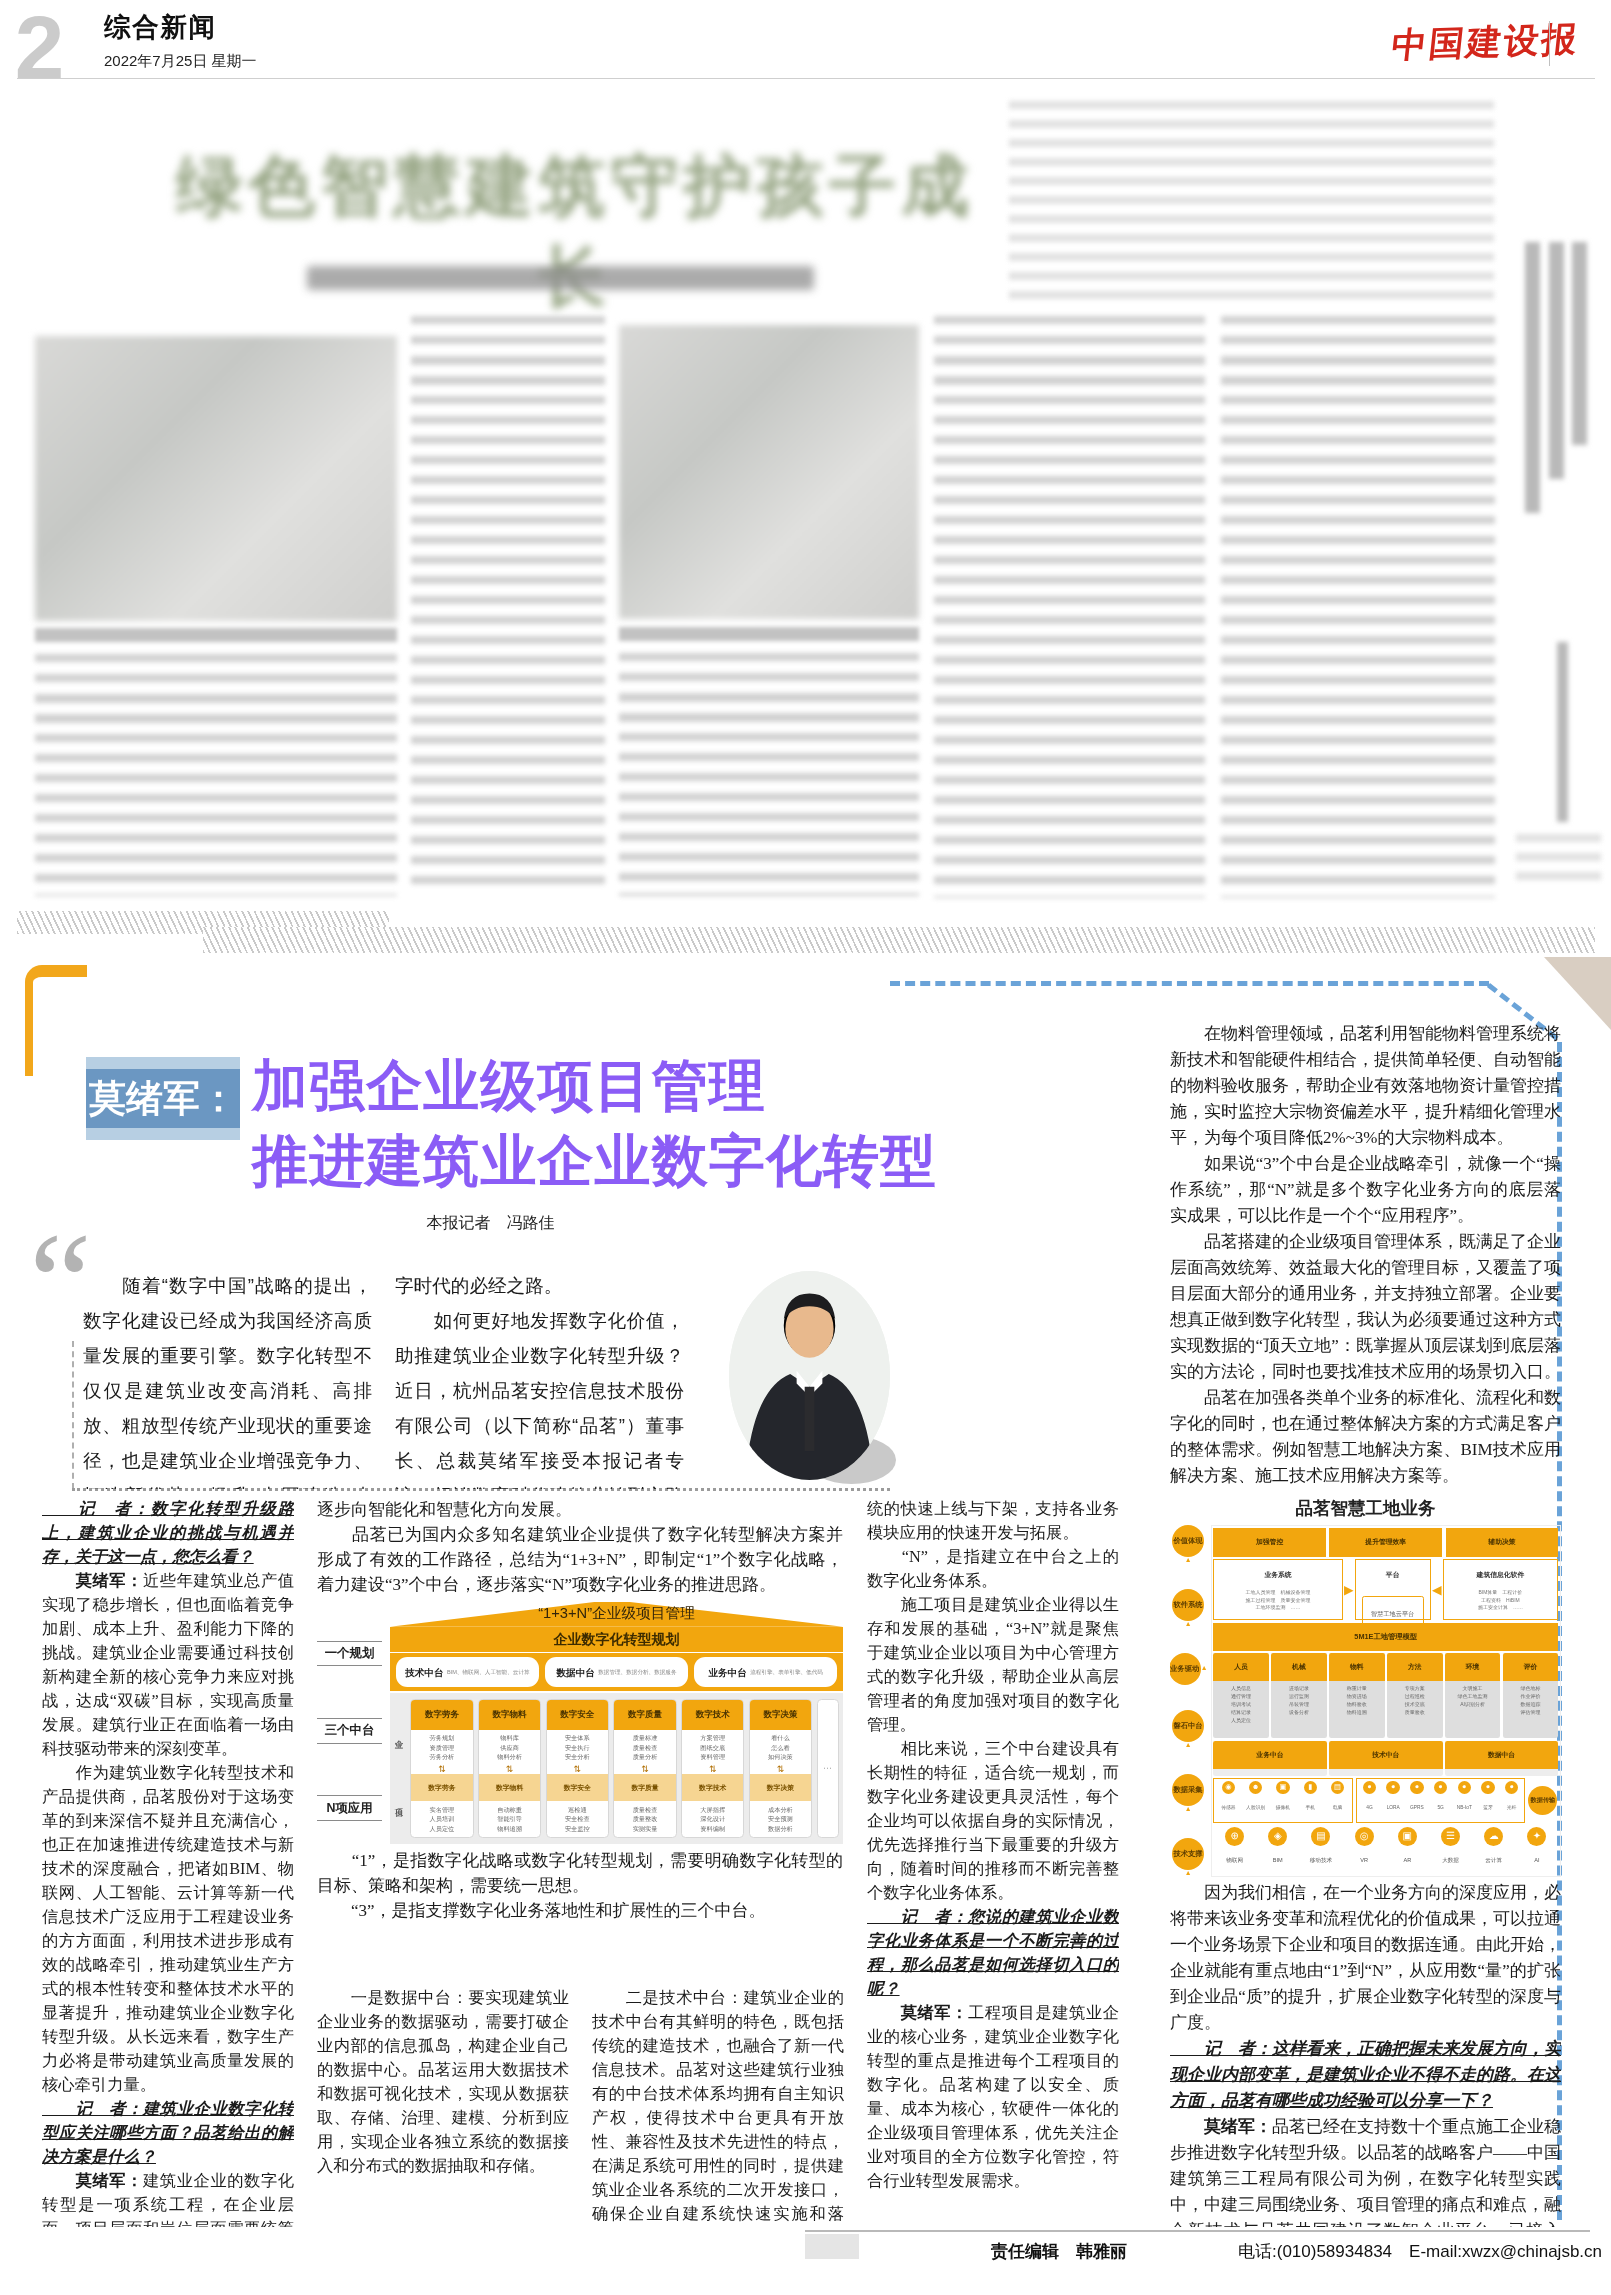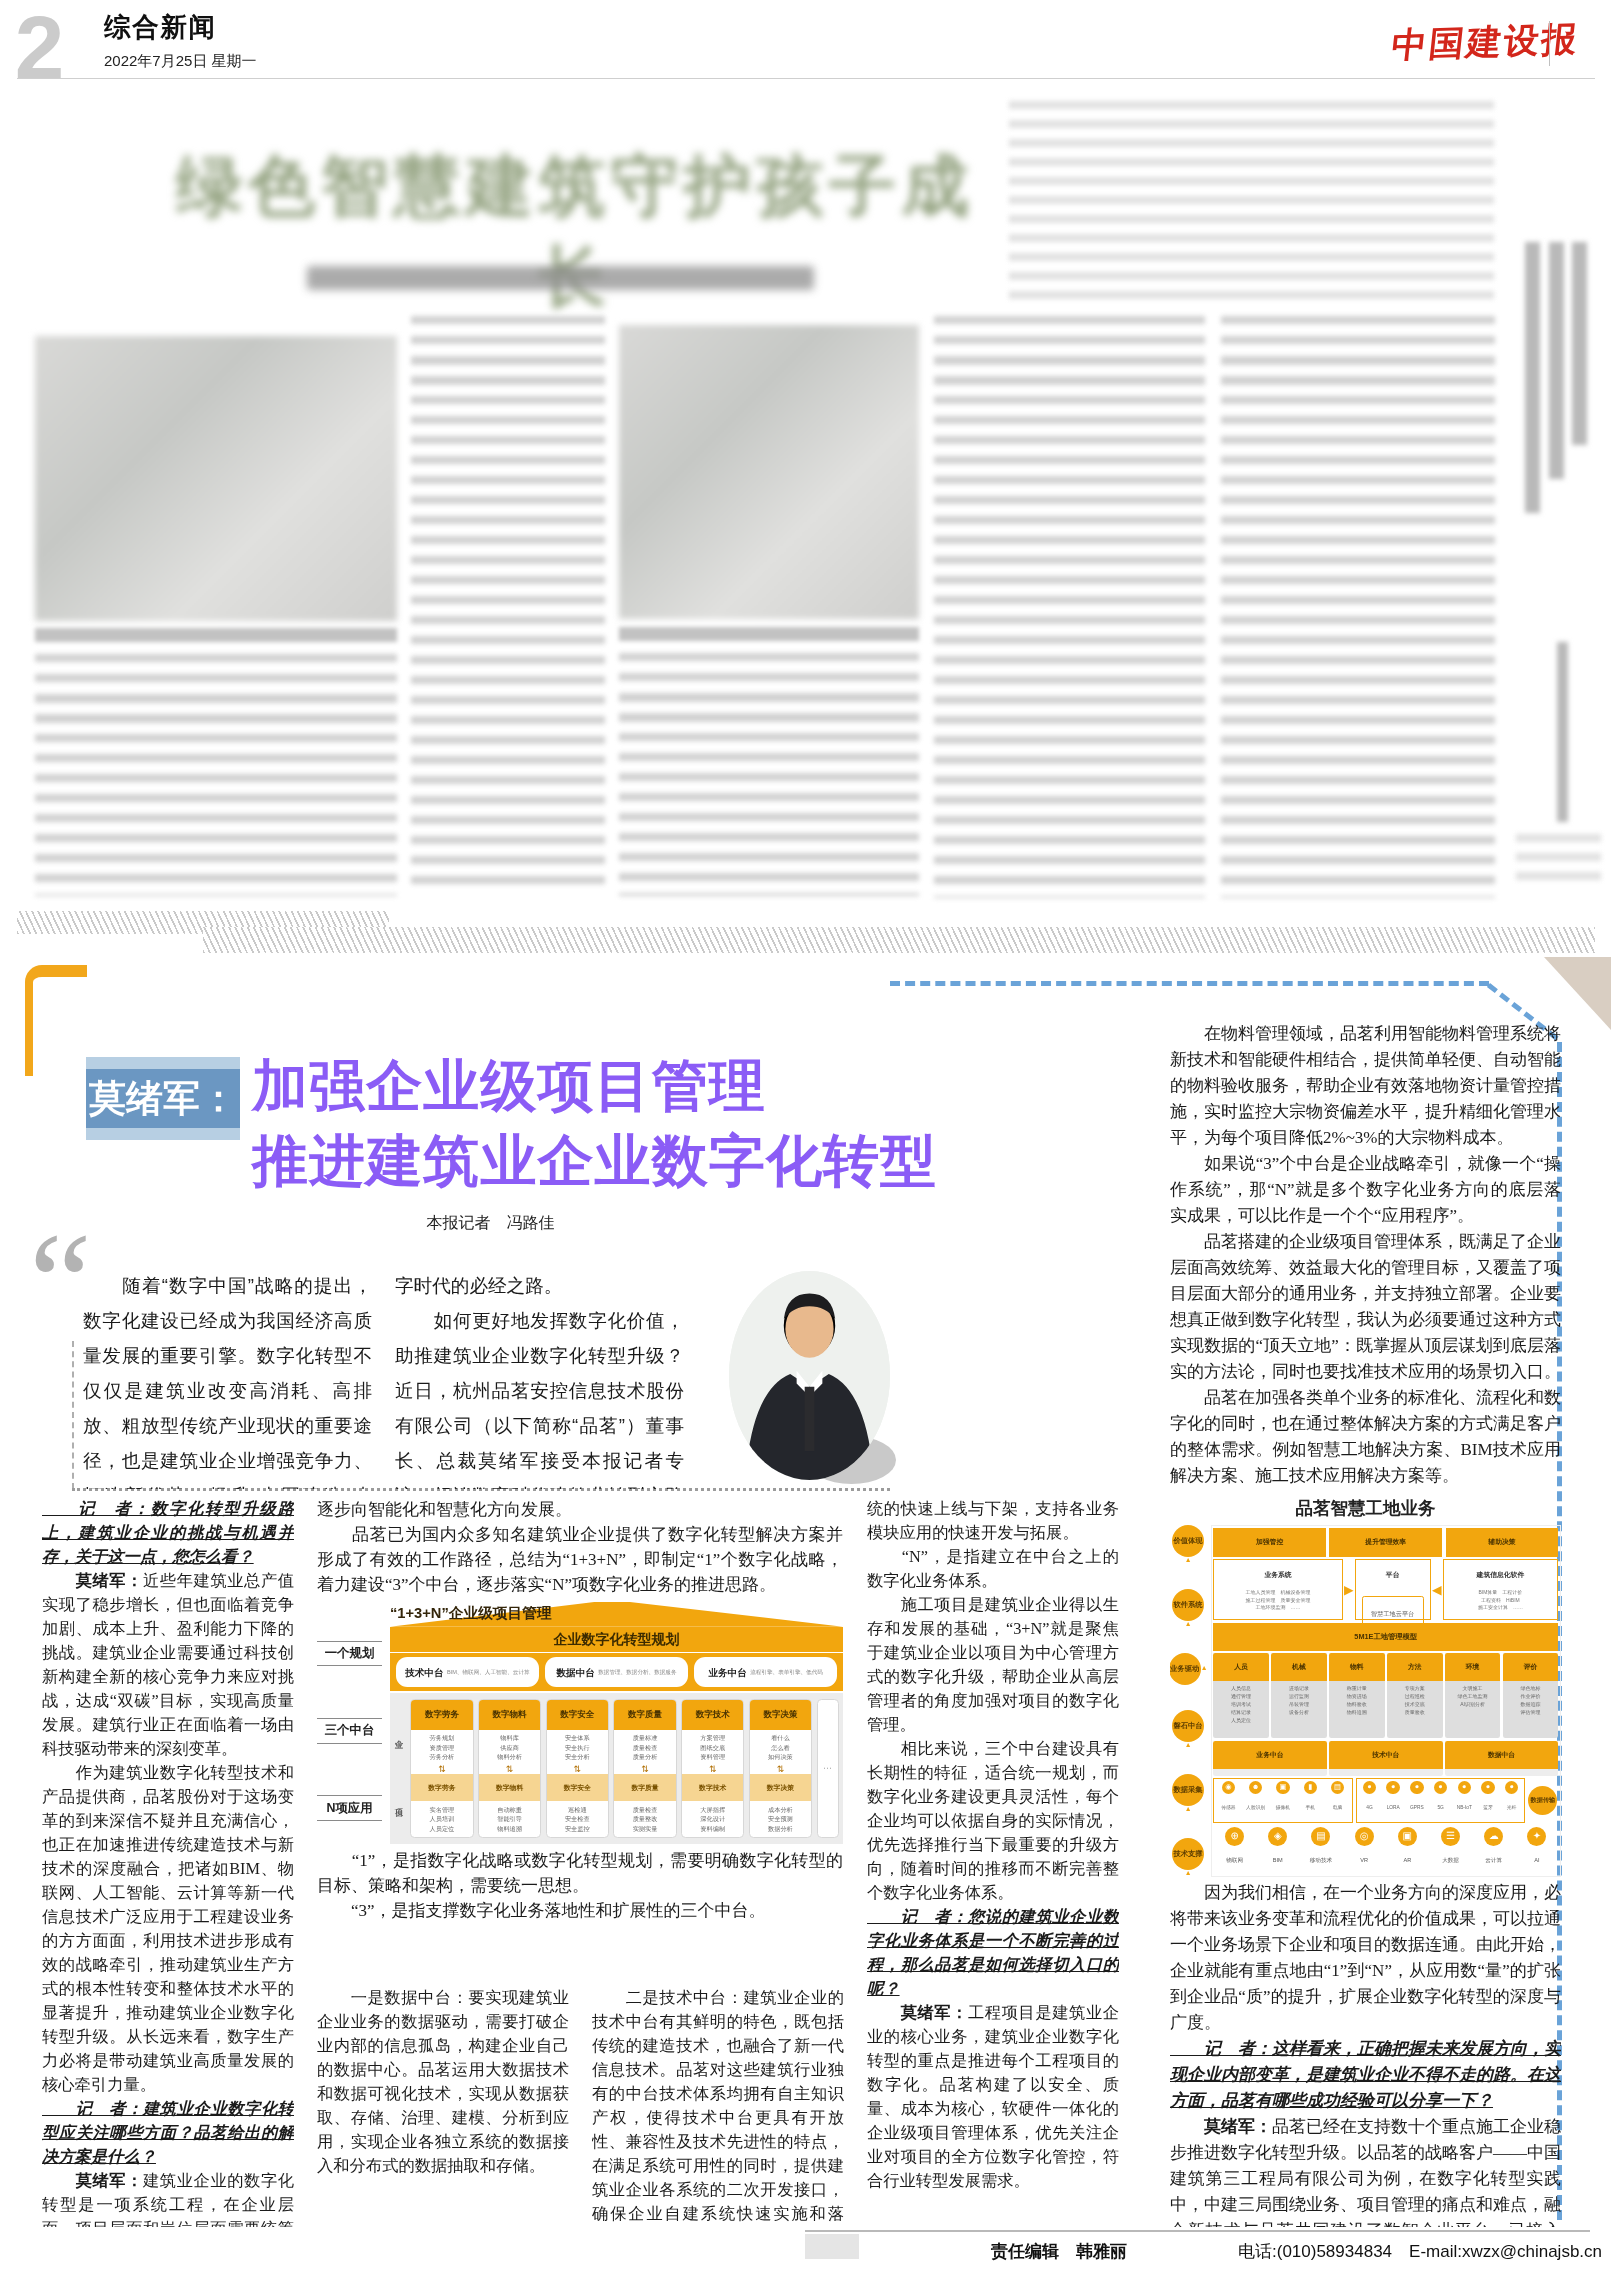--- a/index.html
+++ b/index.html
@@ -46,21 +46,21 @@
   .rightcol{font-size:17px;line-height:26px;}
   .bodycol b{font-weight:700;}
   .q-para{font-weight:700;font-style:italic;text-decoration:underline;}
   
   .c1{display:flex;gap:8px;margin:4.5px 0;font-family:"Liberation Sans",sans-serif;font-style:normal;font-weight:400;}
   .c1-rail{width:65px;display:flex;flex-direction:column;}
   .c1-rail .lbl{border-top:1.7px solid #8a8a8a;border-bottom:1.7px solid #8a8a8a;background:#fff;font-size:12.4px;font-weight:700;color:#222;text-align:center;padding:4.5px 0;line-height:1.2;}
   .c1-main{flex:1;display:flex;flex-direction:column;}
   .c1-roof{position:relative;height:35px;}
   .c1-roof .tri{position:absolute;inset:0;background:#f2a60e;clip-path:polygon(0 100%,46% 0,52% 0,100% 100%);}
-  .c1-roof .t{position:absolute;left:0;right:0;bottom:1.1px;text-align:left;font-size:14.7px;font-weight:700;color:#33250a;}
+  .c1-roof .t{position:absolute;left:0;right:0;bottom:1.1px;text-align:center;font-size:14.7px;font-weight:400;color:#33250a;}
   .c1-plan{height:25px;background:#f2a60e;color:#3c2b00;font-size:14px;font-weight:800;text-align:center;line-height:25px;}
   .c1-plat{background:#f2a60e;display:flex;gap:5.6px;padding:4px 5.6px;margin-top:1.7px;}
   .c1-plat .pill{flex:1;background:#fff;border-radius:11.3px;display:flex;align-items:center;justify-content:center;gap:3.4px;padding:2.3px 1.1px;}
   .c1-plat .pn{font-size:9.6px;font-weight:800;color:#222;}
   .c1-plat .pd{font-size:5.6px;color:#888;}
   .c1-apps{background:#ececec;margin-top:2.3px;padding:5.6px 4.5px 5.6px 2.3px;display:flex;gap:4.5px;flex:1;}
   .c1-rowlbl{width:13.5px;display:flex;flex-direction:column;justify-content:space-around;align-items:center;}
   .c1-rowlbl span{writing-mode:vertical-rl;font-size:8.5px;color:#444;letter-spacing:1.1px;}
   .c1-cols{flex:1;display:flex;gap:4.5px;}
   .c1-card{flex:1;background:#fff;border-radius:4.5px;border:0.6px solid #d7d7d7;display:flex;flex-direction:column;overflow:hidden;}

